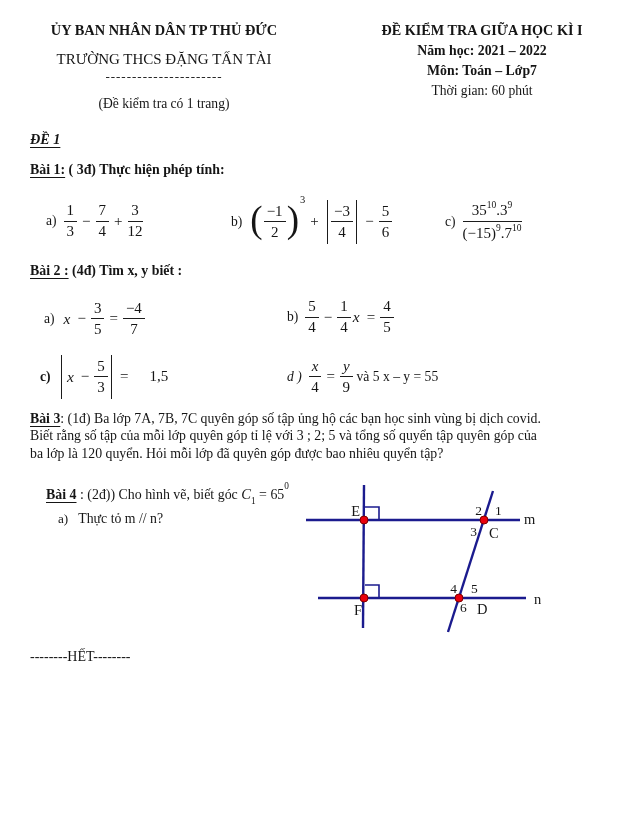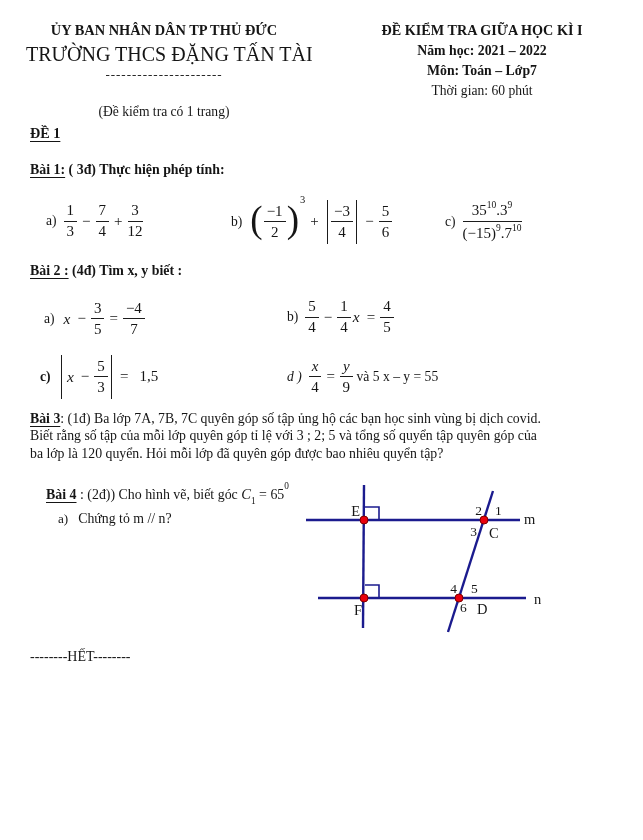--- a/index.html
+++ b/index.html
@@ -9,49 +9,49 @@
     overflow:hidden; margin:0 auto;
   }
   .b{font-weight:bold;}
   .u{text-decoration:underline; text-decoration-thickness:1.3px; text-underline-offset:2.5px;}
   .it{font-style:italic;}
 
   
   .hdr-left{position:absolute; left:26px; top:22px; width:276px; text-align:center;}
   .hdr-right{position:absolute; left:348px; top:22px; width:268px; text-align:center;}
   .hl1{font-weight:bold; font-size:14.4px; white-space:nowrap;}
-  .hl2{font-size:20px; margin-top:4px; white-space:nowrap;}
+  .hl2{font-size:15px; margin-top:12px; white-space:nowrap;}
   .hl3{font-size:13px; letter-spacing:1px; margin-top:1px;}
-  .hl4{font-size:13.6px; margin-top:21px;}
+  .hl4{font-size:13.6px; margin-top:11px;}
   .hr1{font-weight:bold; font-size:14.2px; white-space:nowrap;}
   .hr2{font-weight:bold; font-size:13.8px; margin-top:4px;}
   .hr4{font-size:13.6px; margin-top:4px;}
 
-  .de1{position:absolute; left:30px; top:125px; font-size:14.2px;}
+  .de1{position:absolute; left:30px; top:131px; font-size:14.2px;font-style:italic;}
   .heading{position:absolute; left:30px; font-size:13.9px; white-space:nowrap;}
 
   
   .expr{position:absolute; display:flex; align-items:center; font-size:15px; white-space:nowrap;}
   .lbl{font-size:13.6px; margin-right:7px;}
   .lbl.b{font-weight:bold;}
   .frac{display:inline-block; text-align:center; line-height:1.12; font-size:15px;}
   .frac .num{display:block; padding:0 3px 1.5px; border-bottom:1.35px solid #1c1c1c;}
   .frac .den{display:block; padding-top:1.5px;}
   .op{margin:0 5px;}
   .vx{font-style:italic; font-size:15.5px; margin:0 2px;}
   .absg{display:flex; align-items:center; height:44px;}
   .vbar{width:1.35px; background:#1b1b1b; align-self:stretch; margin:0 3px;}
   .paren{font-size:37px; line-height:0.9; font-weight:400; position:relative; top:-2px; margin:0 1px;}
   .pexp{font-size:10.5px; align-self:flex-start; margin-top:1px;}
   sup.e{font-size:9.5px; position:relative; top:-1px;}
   .bigfrac{display:inline-block; text-align:center; font-size:15px; line-height:1.15;}
   .bigfrac .num{display:block; padding:0 8px 2px; border-bottom:1.35px solid #1c1c1c;}
   .bigfrac .den{display:block; padding-top:2px;}
   .tail{font-size:13.6px; margin-left:4px;}
-  .eqv{margin-left:6px;}
+  .eqv{margin-left:16px;}
 
   
   .para{position:absolute; left:30px; top:410px; width:590px; font-size:13.8px; line-height:17.4px;}
   .para div{white-space:nowrap;}
 
   
   .b4h{position:absolute; left:46px; top:485px; font-size:13.9px; white-space:nowrap;}
   .b4item{position:absolute; font-size:13.8px; white-space:nowrap;}
   .b4lbl{font-size:13.2px; margin-right:10px;}
   .mvar{font-style:italic; font-size:14.6px;}
@@ -214,21 +214,21 @@
   <div class="para">
     <div><span class="b u">Bài 3</span><span>: (1đ) Ba lớp 7A, 7B, 7C quyên góp số tập ủng hộ các bạn học sinh vùng bị dịch covid.</span></div>
     <div>Biết rằng số tập của mỗi lớp quyên góp tỉ lệ với 3 ; 2; 5 và tổng số quyển tập quyên góp của</div>
     <div>ba lớp là 120 quyển. Hỏi mỗi lớp đã quyên góp được bao nhiêu quyển tập?</div>
   </div>
 
   <div class="b4h">
     <span class="b u">Bài 4</span><span> : (2đ)) Cho hình vẽ, biết  góc </span><span class="mvar">C</span><sub class="s">1</sub><span> = 65</span><sup class="s0">0</sup>
   </div>
   <div class="b4item" style="left:58px; top:511px">
-    <span class="b4lbl">a)</span><span>Chứng tỏ m // n?</span>
+    <span class="b4lbl">a)</span><span>Thực tỏ m // n?</span>
   </div>
 
   <svg class="fig" width="345" height="168" viewBox="0 0 345 168">
     <line class="fig-line" x1="8" y1="38" x2="222" y2="38" stroke="#1b1b8e"></line>
     <line class="fig-line" x1="20" y1="116" x2="228" y2="116" stroke="#1b1b8e"></line>
     <line class="fig-line" x1="66" y1="3" x2="65" y2="146" stroke="#1b1b8e"></line>
     <line class="fig-line" x1="195" y1="9" x2="150" y2="150" stroke="#1b1b8e"></line>
     <path class="fig-mark" d="M67,25 L81,25 L81,37" stroke="#1b1b8e"></path>
     <path class="fig-mark" d="M67,103 L81,103 L81,115" stroke="#1b1b8e"></path>
     <circle class="fig-dot" cx="66" cy="38" r="4" fill="#e9000e"></circle>

